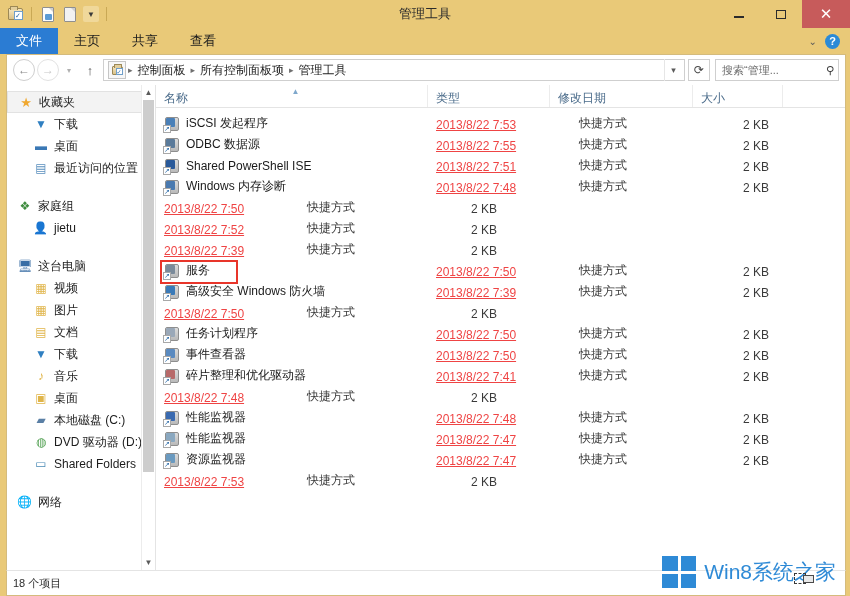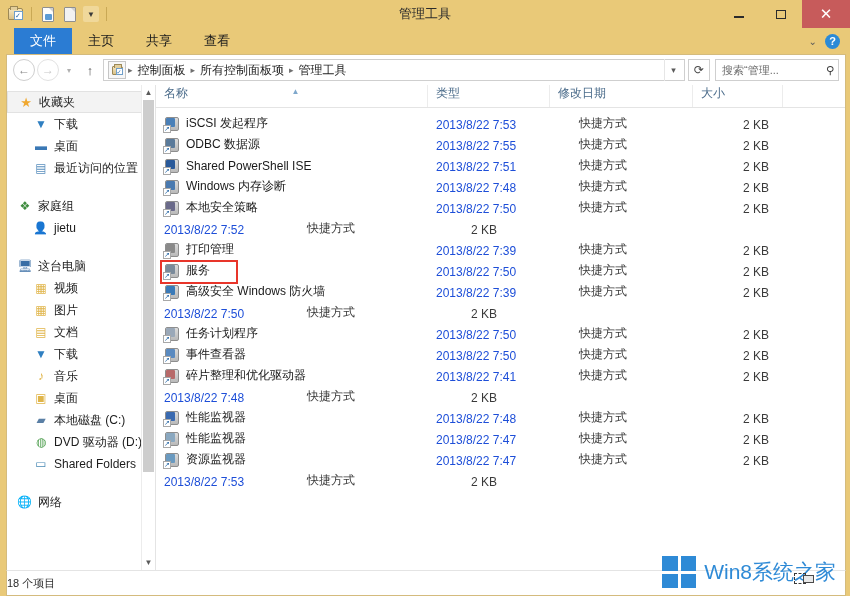--- a/index.html
+++ b/index.html
@@ -90,21 +90,20 @@
     font-size: 12px; color: #2b2b2b;
   }
   .wc.close { background: #c75b5b; color: #fff; width: 48px; font-size: 15px; }
   .wc .min-bar { width: 10px; height: 1.5px; background: #2b2b2b; margin-top: 6px; }
   .wc .max-box { width: 10px; height: 9px; border: 1.5px solid #2b2b2b; }
 
   
   .ribbon {
     height: 26px; flex: 0 0 26px;
     display: flex; align-items: stretch;
-    padding-left: 14px;
     position: relative;
   }
   .tab {
     padding: 0 16px;
     display: flex; align-items: center;
     font-size: 13px; color: #1c1c1c;
   }
   .tab.file { background: #2b7cd3; color: #fff; font-weight: normal; }
   .ribbon-right {
     margin-left: auto; display: flex; align-items: center; gap: 8px;
@@ -261,21 +260,21 @@
     min-width: 0; background: #fff;
   }
   .colheaders {
     height: 23px; flex: 0 0 23px;
     display: flex; align-items: center;
     border-bottom: 1px solid #e4e4e4;
     font-size: 12px; color: #4a6b8a;
     position: relative;
   }
   .colh {
-    height: 100%; display: flex; align-items: flex-start;
+    height: 100%; display: flex; align-items: flex-end;
     padding-left: 8px;
     border-right: 1px solid #ececec;
     position: relative;
   }
   .c-name { width: 272px; }
   .c-date { width: 143px; }
   .c-type { width: 122px; }
   .c-size { width: 90px; }
   .c-rest { flex: 1 1 auto; border-right: none; }
   .sort-caret {
@@ -285,21 +284,21 @@
   .rows { flex: 1 1 auto; overflow: hidden; padding-top: 3px; }
   .row {
     height: 21px; display: flex; align-items: flex-end;
     font-size: 12px; color: #1a1a1a;
   }
   .cell-name {
     width: 272px; display: flex; align-items: center;
     gap: 6px; padding-left: 8px; white-space: nowrap;
     position: relative;
   }
-  .cell-date { width: 143px; padding-left: 8px; color: #1d4ed8; }
+  .cell-date { width: 143px; padding-left: 8px; color: #ef4444; text-decoration: underline; }
   .cell-type { width: 122px; padding-left: 8px; color: #3a3a3a; }
   .cell-size { width: 90px; text-align: right; padding-right: 14px; color: #3a3a3a; }
   .fico {
     width: 16px; height: 16px; flex: 0 0 16px;
     position: relative;
     display:flex;align-items:center;justify-content:center;
   }
   .fico .base {
     width: 14px; height: 14px;
     background: linear-gradient(#dcdcdc,#b9b9b9);
@@ -325,21 +324,21 @@
   }
 
   
   .statusbar {
     height: 26px; flex: 0 0 26px;
     background: #fff;
     margin: 0 4px 0 6px;
     border: 1px solid #d4bb7d;
     border-top: 1px solid #e4e4e4;
     display: flex; align-items: center;
-    padding-left: 0;
+    padding-left: 6px;
     font-size: 11px; color: #2b2b2b;
   }
 
   
   .watermark {
     position: absolute;
     right: 14px; bottom: 8px;
     display: flex; align-items: center; gap: 8px;
     pointer-events: none;
   }
@@ -614,46 +613,30 @@
                   <span class="ovl" style="background:#4a7ab0"></span>
                   <span class="arrowbadge">↗</span>
                 </span>
                 <span>Windows 内存诊断</span>
               </div>
               <div class="cell-date">2013/8/22 7:48</div>
               <div class="cell-type">快捷方式</div>
               <div class="cell-size">2 KB</div>
             </div>
             <div class="row">
-              <div class="cell-name">
-                <span class="fico">
-                  <span class="base"></span>
-                  <span class="ovl" style="background:#6a6a8a"></span>
-                  <span class="arrowbadge">↗</span>
-                </span>
-                <span>本地安全策略</span>
-              </div>
               <div class="cell-date">2013/8/22 7:50</div>
               <div class="cell-type">快捷方式</div>
               <div class="cell-size">2 KB</div>
             </div>
             <div class="row">
               <div class="cell-date">2013/8/22 7:52</div>
               <div class="cell-type">快捷方式</div>
               <div class="cell-size">2 KB</div>
             </div>
             <div class="row">
-              <div class="cell-name">
-                <span class="fico">
-                  <span class="base"></span>
-                  <span class="ovl" style="background:#8a8a8a"></span>
-                  <span class="arrowbadge">↗</span>
-                </span>
-                <span>打印管理</span>
-              </div>
               <div class="cell-date">2013/8/22 7:39</div>
               <div class="cell-type">快捷方式</div>
               <div class="cell-size">2 KB</div>
             </div>
             <div class="row">
               <div class="cell-name">
                 <span class="fico">
                   <span class="base"></span>
                   <span class="ovl" style="background:#7a8a9a"></span>
                   <span class="arrowbadge">↗</span>

